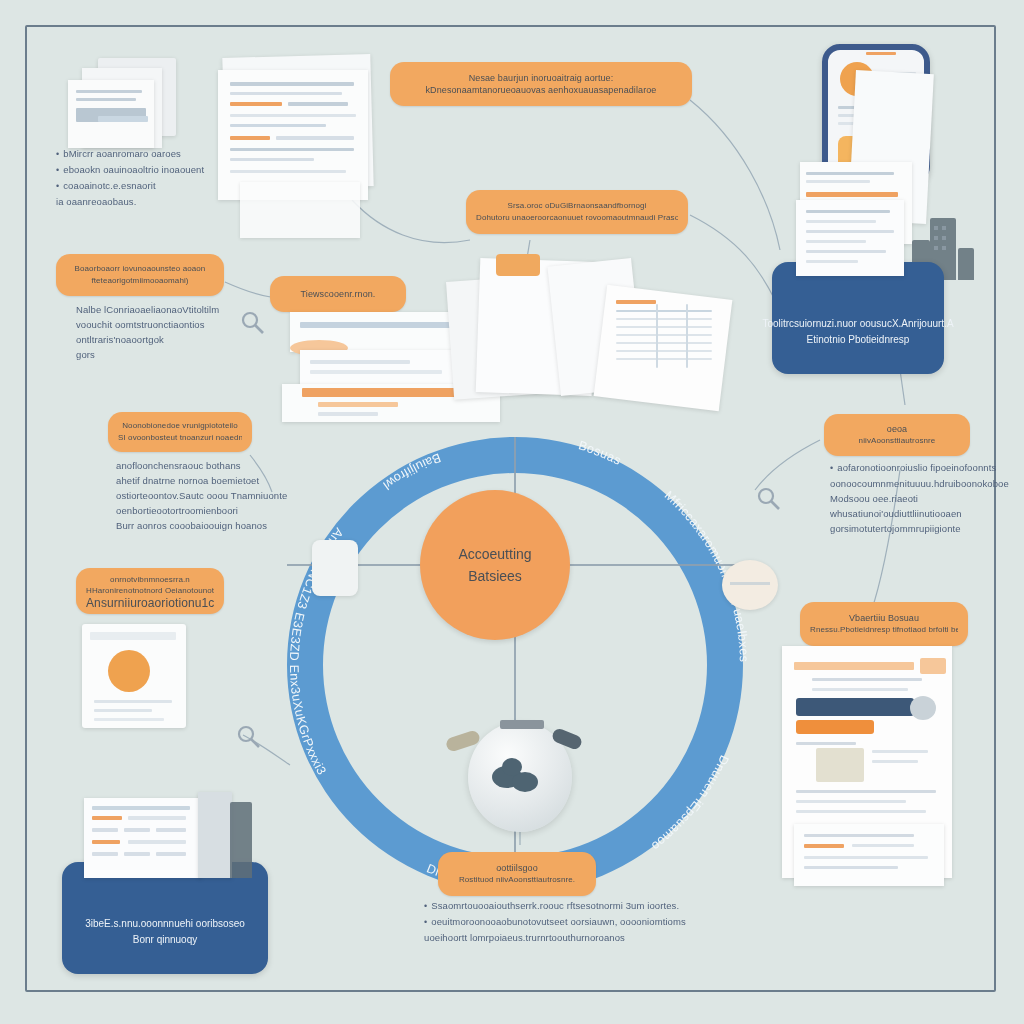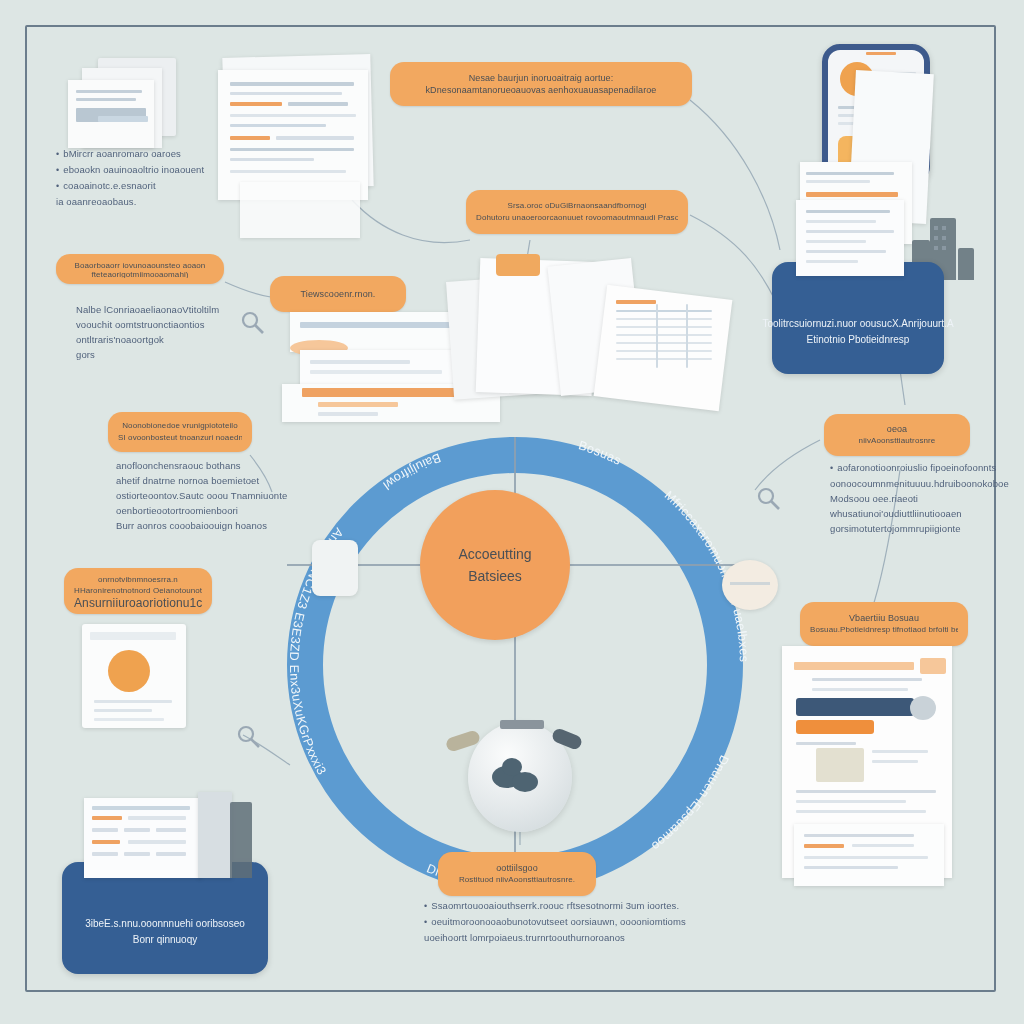--- a/index.html
+++ b/index.html
@@ -197,21 +197,21 @@
     <div class="win" style="left:30px;top:18px;width:4px;height:4px;"></div>
     <div class="win" style="left:22px;top:28px;width:4px;height:4px;"></div>
     <div class="win" style="left:30px;top:28px;width:4px;height:4px;"></div>
   </div>
 
   <div class="pill" style="left:466px;top:190px;width:222px;height:44px;">
     <span class="ln" style="font-size:8px;">Srsa.oroc oDuGiBrnaonsaandfbornogi</span>
     <span class="ln" style="font-size:8px;">Dohutoru unaoeroorcaonuuet rovoomaoutmnaudi Prasonnuroukmnt</span>
   </div>
 
-  <div class="pill" style="left:56px;top:254px;width:168px;height:30px;">
+  <div class="pill" style="left:56px;top:254px;width:168px;height:42px;">
     <span class="ln" style="font-size:8px;">Boaorboaorr iovunoaounsteo aoaon</span>
     <span class="ln" style="font-size:8px;">fteteaorigotmiimooaomahi)</span>
   </div>
   <div class="body-txt" style="left:76px;top:302px;width:175px;">
     <span class="ln">Nalbe lConriaoaeliaonaoVtitoltilm</span>
     <span class="ln">voouchit oomtstruonctiaontios</span>
     <span class="ln">ontltraris'noaoortgok</span>
     <span class="ln">gors</span>
   </div>
 
@@ -346,21 +346,21 @@
 
   <div class="mock" style="left:312px;top:540px;width:46px;height:56px;">
     <div style="position:absolute;inset:0;background:#f0f3f3;border-radius:8px;box-shadow:0 1px 4px rgba(0,0,0,.12);"></div>
   </div>
 
   <div class="mock" style="left:722px;top:560px;width:56px;height:50px;">
     <div style="position:absolute;inset:0;background:#f3ece2;border-radius:50%;box-shadow:0 1px 4px rgba(0,0,0,.12);"></div>
     <div style="position:absolute;left:8px;top:22px;width:40px;height:3px;background:#cfd6d9;"></div>
   </div>
 
-  <div class="pill" style="left:64px;top:568px;width:148px;height:46px;">
+  <div class="pill" style="left:76px;top:568px;width:148px;height:46px;">
     <span class="ln" style="font-size:8px;">onrnotvibnmnoesrra.n</span>
     <span class="ln" style="font-size:8px;">HHaronirenotnotnord Oeianotounotvtiootoo</span>
     <span class="ln" style="font-size:12px;">Ansurniiuroaoriotionu1c.</span>
   </div>
   <div class="mock" style="left:82px;top:624px;width:110px;height:108px;">
     <div class="paper" style="left:0;top:0;width:104px;height:104px;background:#fbfcfc;border-radius:3px;"></div>
     <div class="line" style="left:8px;top:8px;width:86px;height:8px;background:#e8edf0;"></div>
     <div class="avatar" style="left:26px;top:26px;width:42px;height:42px;"></div>
     <div class="line" style="left:12px;top:76px;width:78px;height:3px;background:#dde4ea;"></div>
     <div class="line" style="left:12px;top:85px;width:58px;height:3px;background:#dde4ea;"></div>
@@ -368,21 +368,21 @@
   </div>
   <div class="magnifier" style="left:236px;top:724px;width:26px;height:26px;">
     <svg width="26" height="26">
         <circle cx="10" cy="10" r="7" fill="none" stroke="#9aa8b4" stroke-width="2.2"></circle>
         <line x1="15" y1="15" x2="23" y2="23" stroke="#9aa8b4" stroke-width="2.6"></line>
       </svg>
   </div>
 
   <div class="pill" style="left:800px;top:602px;width:168px;height:44px;">
     <span class="ln">Vbaertiiu Bosuau</span>
-    <span class="ln" style="font-size:8px;">Bosuau.Pbotieidnresp tifnotiaod brfolti be</span>
+    <span class="ln" style="font-size:8px;">Rnessu.Pbotieidnresp tifnotiaod brfolti be</span>
   </div>
   <div class="mock" style="left:782px;top:646px;width:180px;height:240px;">
     <div class="paper" style="left:0;top:0;width:170px;height:232px;background:#fdfdfd;"></div>
     <div class="line or" style="left:12px;top:16px;width:120px;height:8px;background:#f6c79a;"></div>
     <div class="blk" style="left:138px;top:12px;width:26px;height:16px;background:#f6c79a;border-radius:2px;"></div>
     <div class="line" style="left:30px;top:32px;width:110px;height:3px;background:#d2dae2;"></div>
     <div class="line" style="left:30px;top:42px;width:96px;height:3px;background:#dde4ea;"></div>
     <div class="blk" style="left:14px;top:52px;width:118px;height:18px;background:#3d5878;"></div>
     <div class="blk" style="left:128px;top:50px;width:26px;height:24px;background:#c9d2d8;border-radius:50%;"></div>
     <div class="blk" style="left:14px;top:74px;width:78px;height:14px;background:#ef8f3c;"></div>

